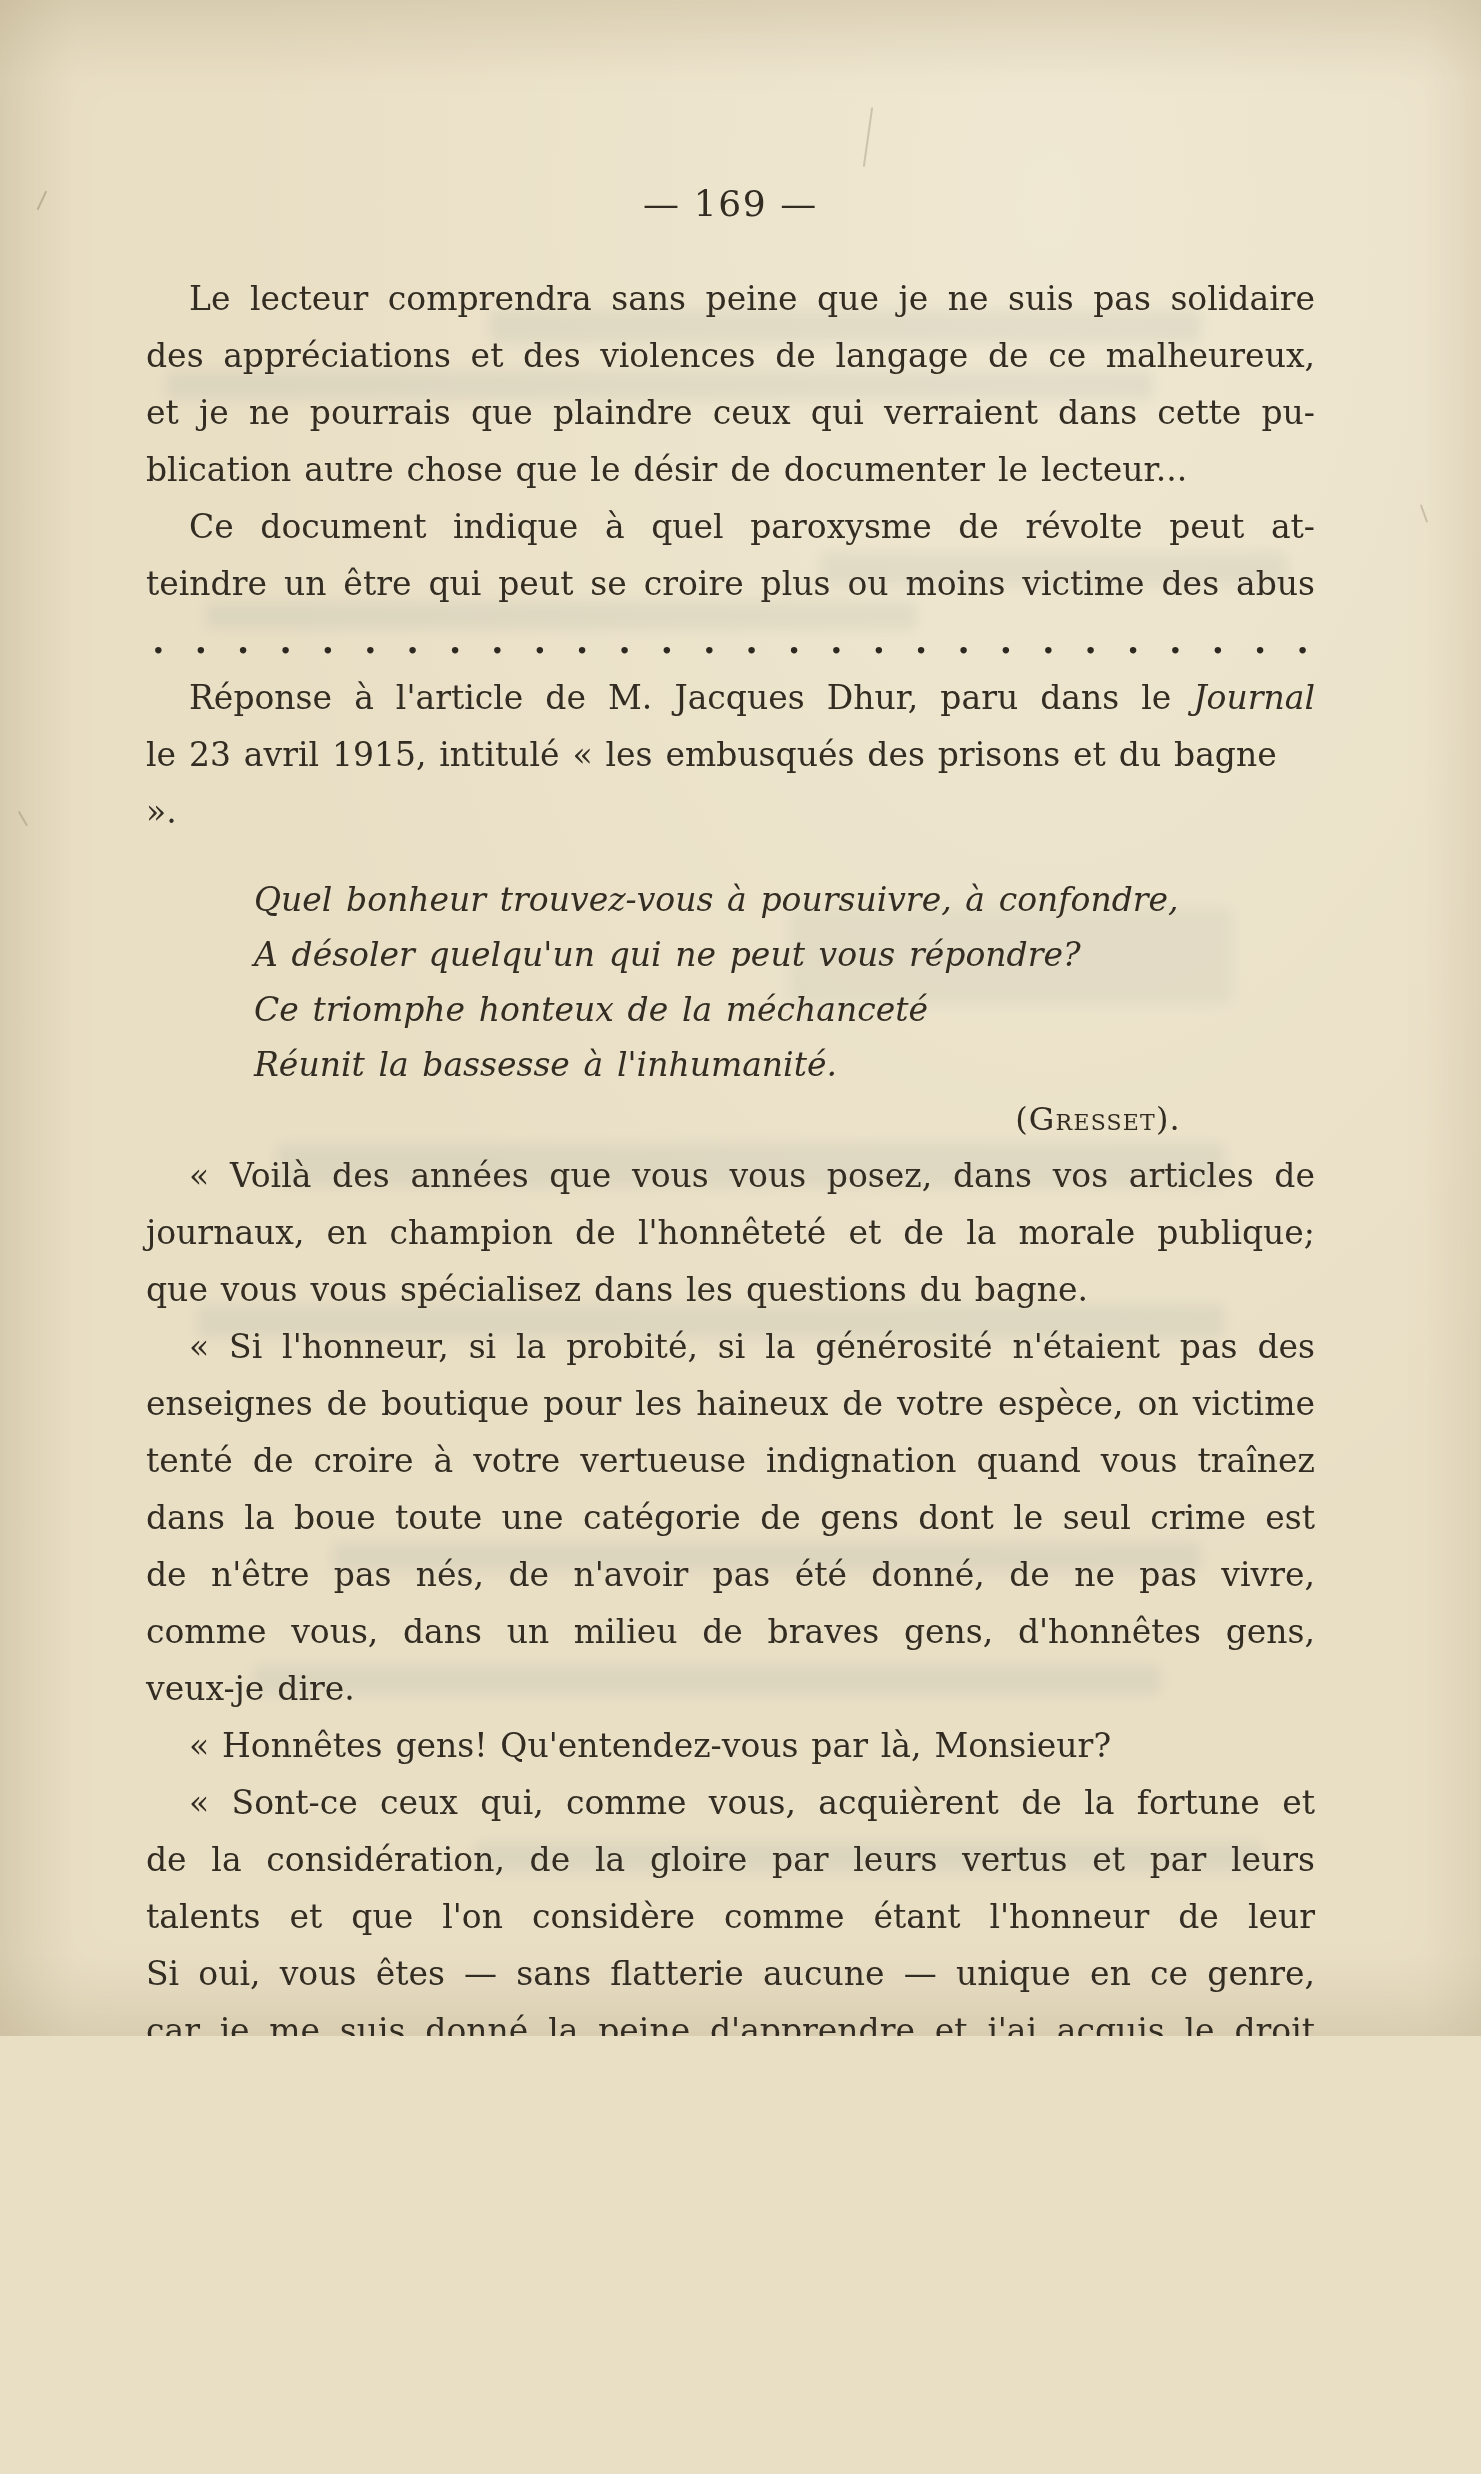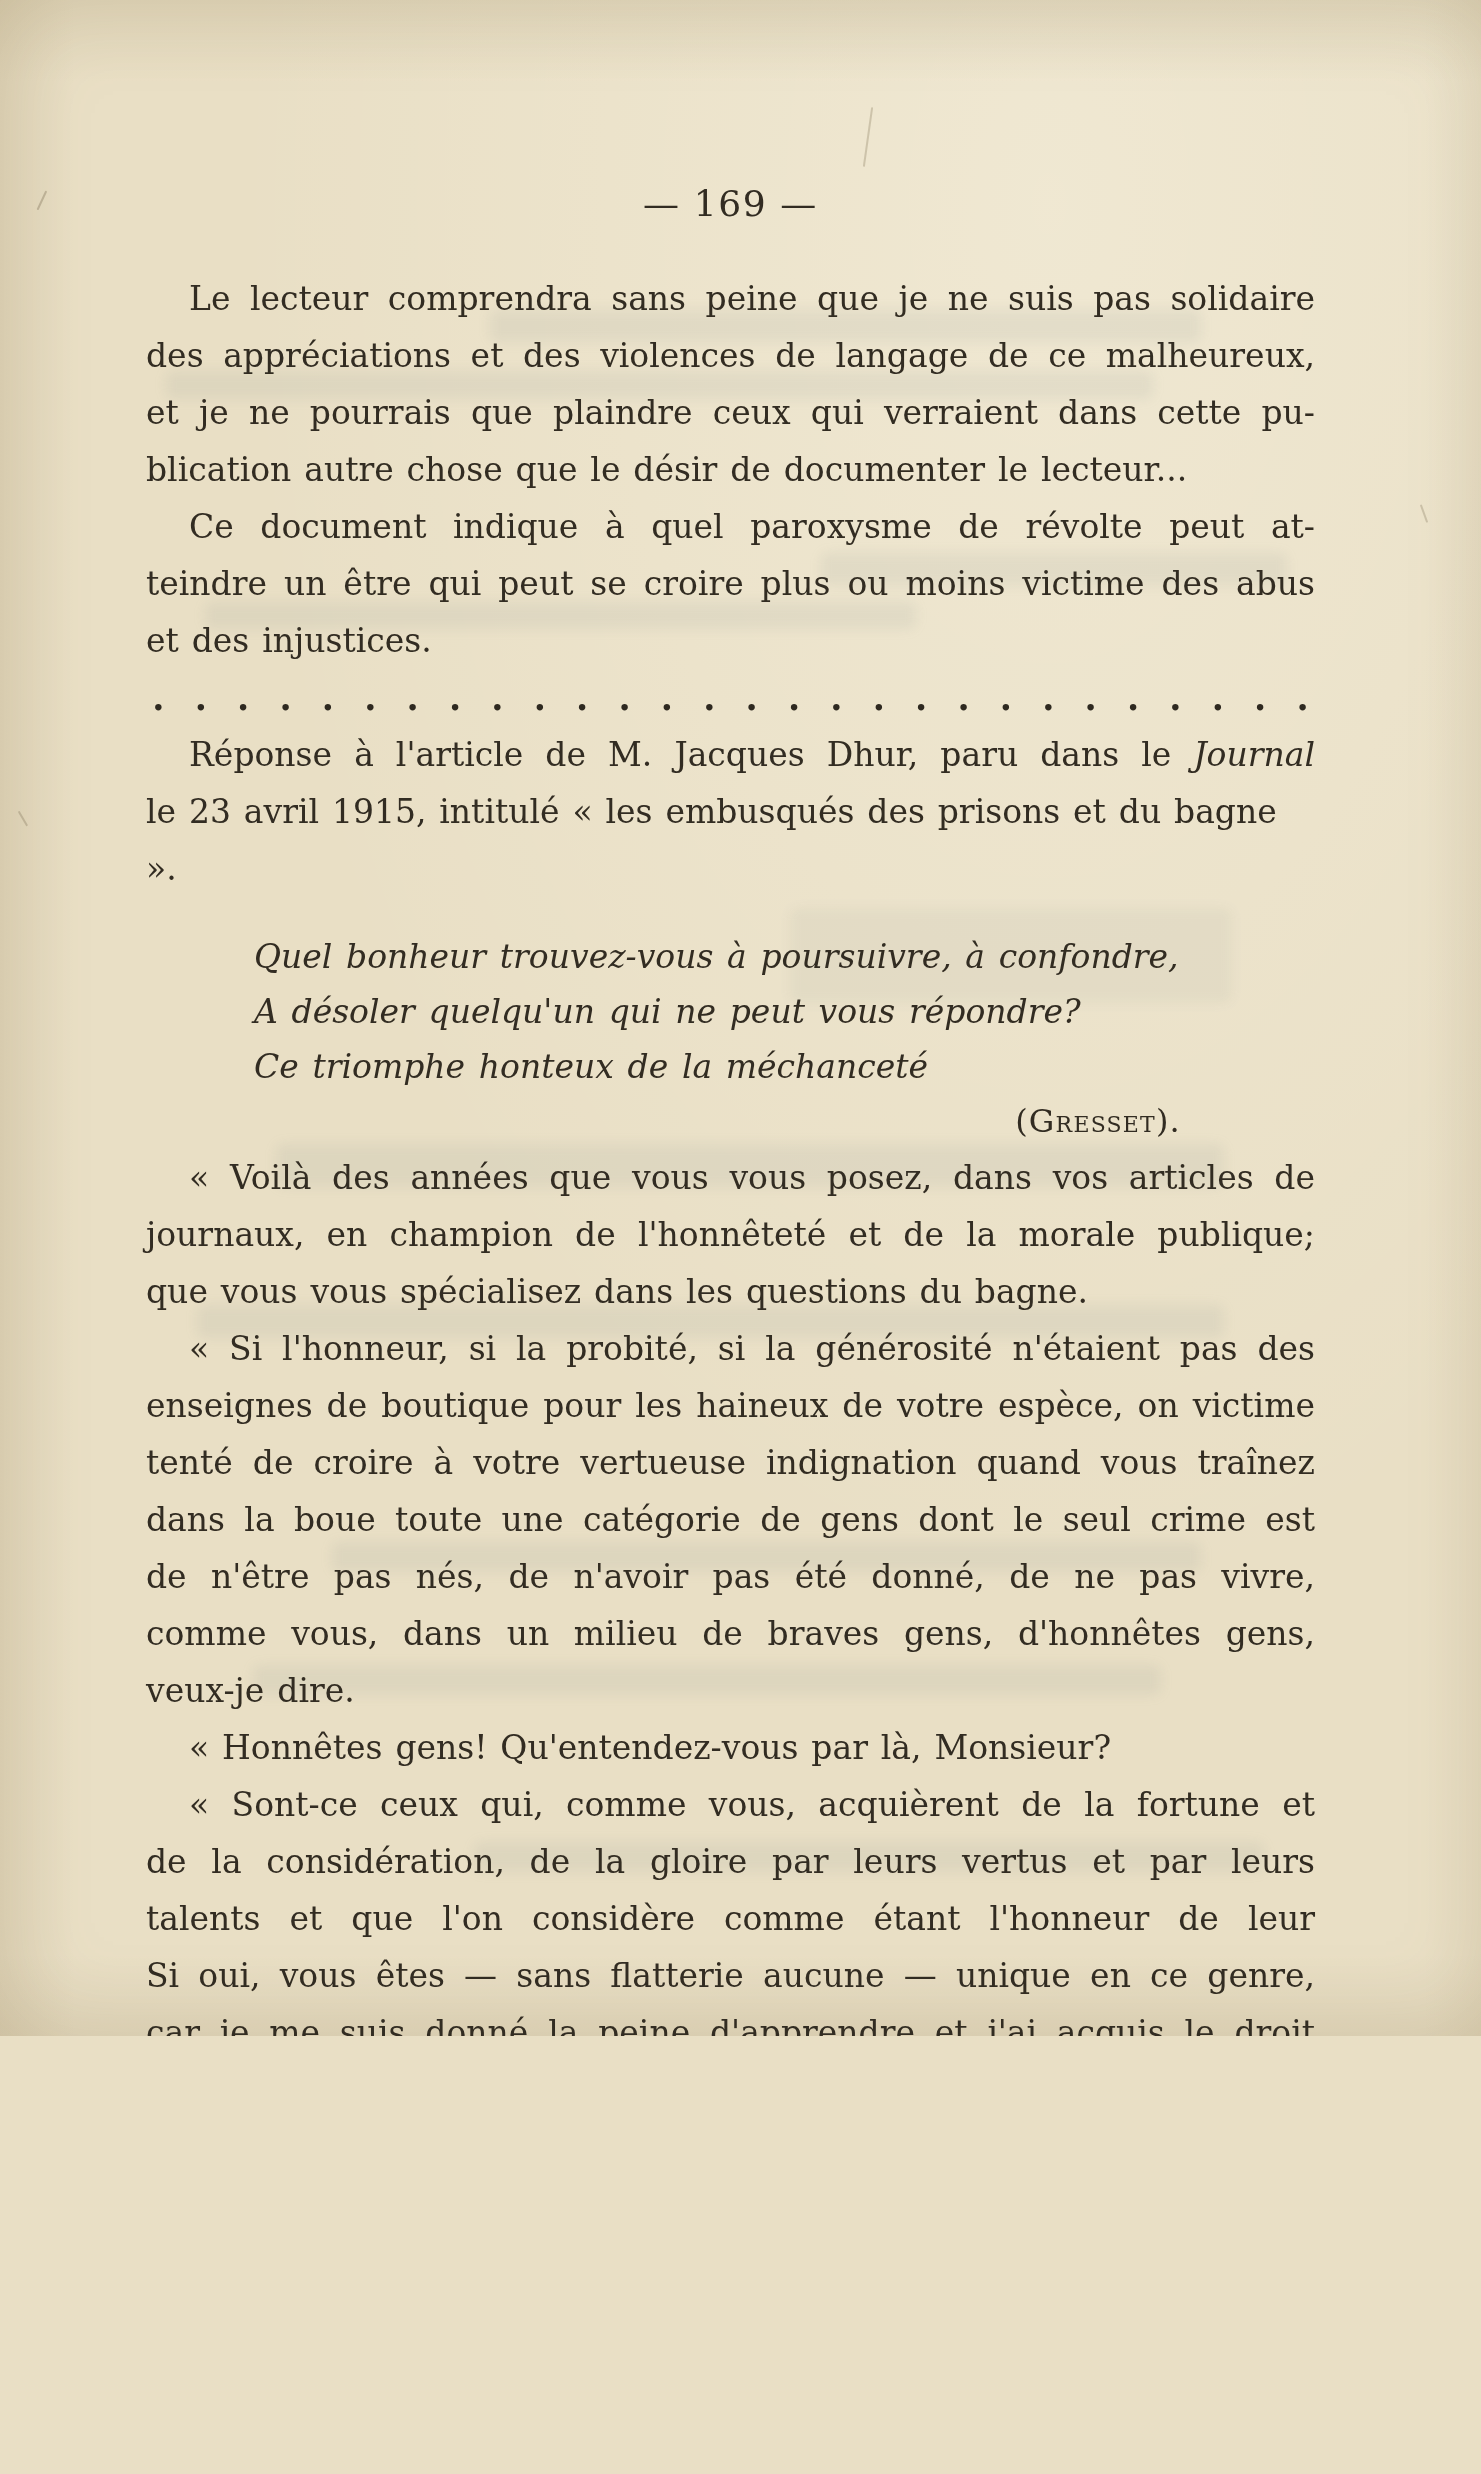--- a/index.html
+++ b/index.html
@@ -129,21 +129,20 @@
   <div class="text-block" id="text-block">
       <div class="para">
         <div class="line first">Le lecteur comprendra sans peine que je ne suis pas solidaire</div>
         <div class="line">des appréciations et des violences de langage de ce malheureux,</div>
         <div class="line">et je ne pourrais que plaindre ceux qui verraient dans cette pu-</div>
         <div class="line last">blication autre chose que le désir de documenter le lecteur...</div>
       </div>
       <div class="para">
         <div class="line first">Ce document indique à quel paroxysme de révolte peut at-</div>
         <div class="line">teindre un être qui peut se croire plus ou moins victime des abus</div>
-        <div class="line last">et des injustices.</div>
       </div>
       <div class="dots-row">
         <span>.</span>
         <span>.</span>
         <span>.</span>
         <span>.</span>
         <span>.</span>
         <span>.</span>
         <span>.</span>
         <span>.</span>
@@ -169,20 +168,21 @@
         <span>.</span>
       </div>
       <div class="para">
         <div class="line first">Réponse à l'article de M. Jacques Dhur, paru dans le <i>Journal</i></div>
         <div class="line last">le 23 avril 1915, intitulé « les embusqués des prisons et du bagne ».</div>
       </div>
       <div class="verse">
         <div class="vline">Quel bonheur trouvez-vous à poursuivre, à confondre,</div>
         <div class="vline">A désoler quelqu'un qui ne peut vous répondre?</div>
         <div class="vline">Ce triomphe honteux de la méchanceté</div>
+        <div class="vline">Réunit la bassesse à l'inhumanité.</div>
       </div>
       <div class="attribution">(Gresset).</div>
       <div class="para">
         <div class="line first">« Voilà des années que vous vous posez, dans vos articles de</div>
         <div class="line">journaux, en champion de l'honnêteté et de la morale publique;</div>
         <div class="line last">que vous vous spécialisez dans les questions du bagne.</div>
       </div>
       <div class="para">
         <div class="line first">« Si l'honneur, si la probité, si la générosité n'étaient pas des</div>
         <div class="line">enseignes de boutique pour les haineux de votre espèce, on victime</div>

